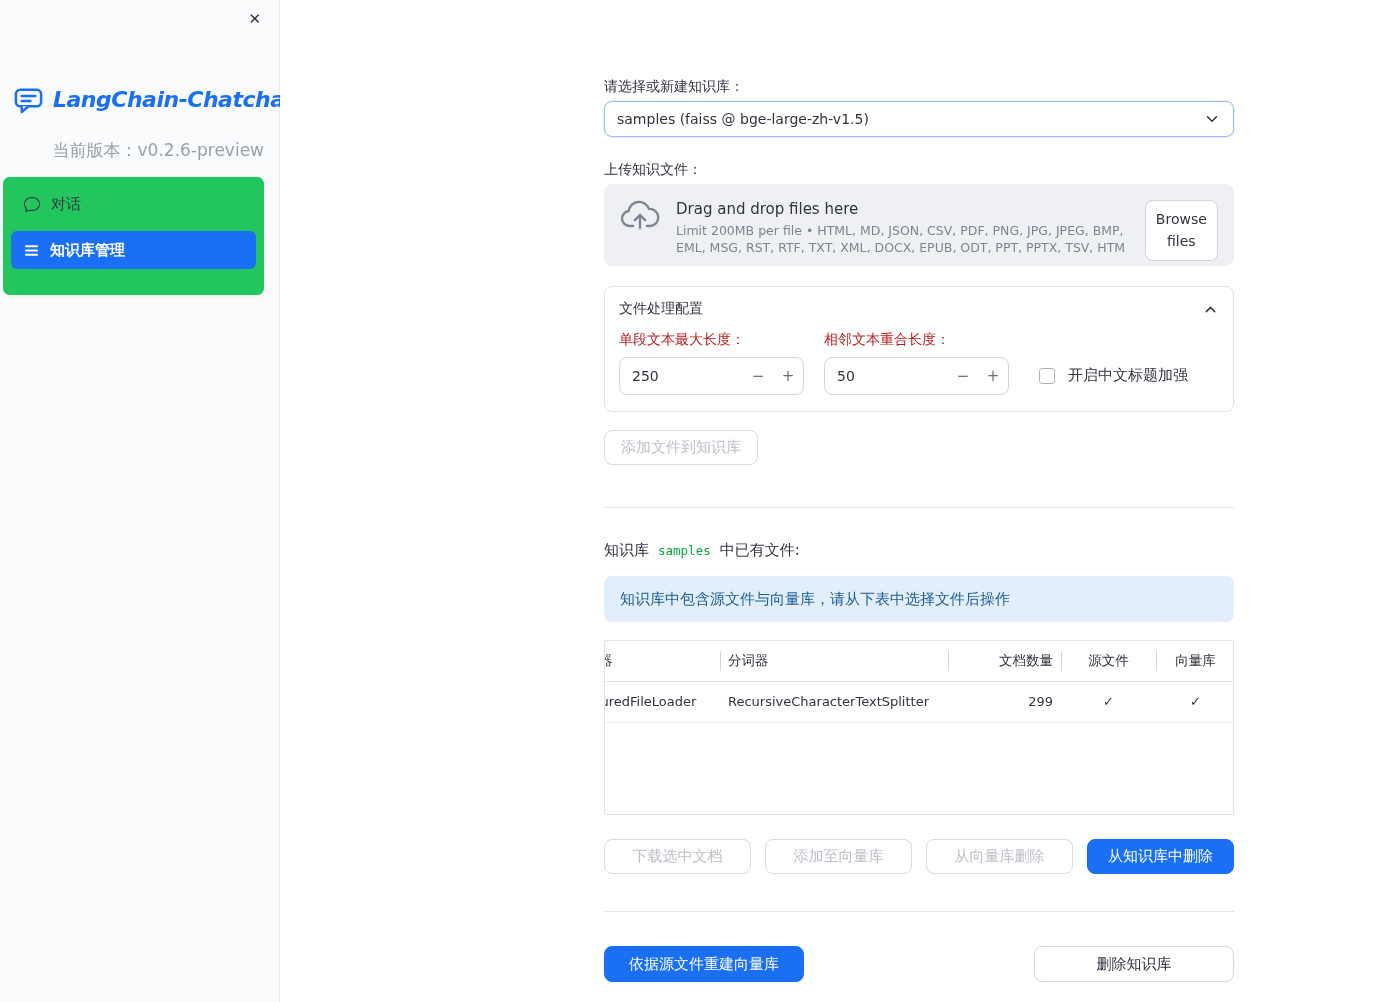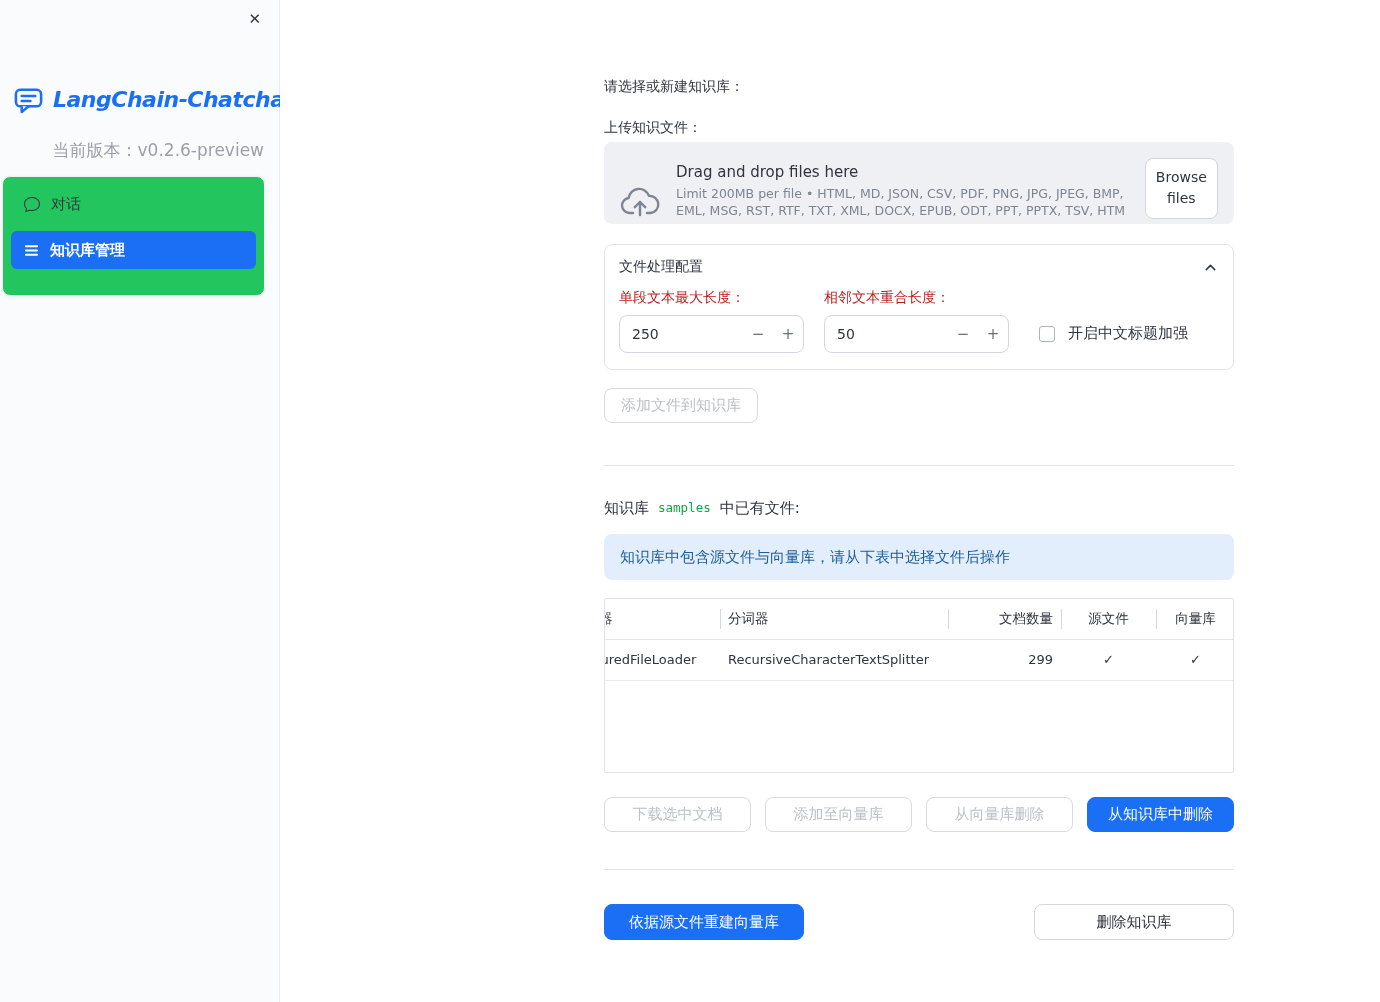--- a/index.html
+++ b/index.html
@@ -29,22 +29,22 @@
   .content { width:630px; margin-left:324px; padding-top:78px; }
 
   .field-label { font-size:14px; color:#31333f; margin-bottom:6px; line-height:17px; }
 
   .selectbox { display:flex; align-items:center; height:36px; background:#ffffff;
     border:1px solid #9dbdf0; border-radius:8px; padding:0 12px; cursor:pointer;
     box-shadow:0 0 0 1px rgba(26,111,244,0.10); }
   .selectbox .sel-value { font-size:14px; color:#31333f; flex:1; }
 
   .upload-label { margin-top:24px; }
-  .uploader { margin-top:6px; display:flex; align-items:flex-end; height:82px;
-    background:#eef0f4; border-radius:8px; padding:5px 16px; }
+  .uploader { margin-top:6px; display:flex; align-items:flex-start; height:82px;
+    background:#eef0f4; border-radius:8px; padding:16px 16px; }
   .up-texts { margin-left:16px; width:474px; }
   .up-title { font-size:15px; color:#31333f; margin-bottom:5px; }
   .up-limits { font-size:12.5px; color:#7d8492; line-height:1.32; }
   .browse-btn { margin-left:auto; width:74px; background:#ffffff; border:1px solid #d2d5db;
     border-radius:8px; padding:8px 6px; font-size:14px; color:#31333f; text-align:center;
     cursor:pointer; line-height:1.55; font-family:inherit; }
 
   .expander { margin-top:20px; background:#ffffff; border:1px solid #e3e4e8;
     border-radius:8px; padding:10px 14px 16px 14px; }
   .exp-head { display:flex; align-items:center; height:24px; cursor:pointer; }
@@ -67,21 +67,21 @@
     background:#ffffff; color:#31333f; padding:0 16px; font-family:inherit; white-space:nowrap; }
   .btn.disabled { color:#bcc0c7; border-color:#d8dade; cursor:default; }
   .btn.primary { background:#1a6ff4; border-color:#1a6ff4; color:#ffffff; }
 
   .add-btn { margin-top:18px; }
 
   hr.divider { border:none; height:1px; background:#e4e5e9; }
   .hr1 { margin-top:42px; }
   .hr2 { margin-top:37px; }
 
-  .kb-line { margin-top:33px; font-size:15px; color:#31333f; display:flex; align-items:flex-start; gap:7px; }
+  .kb-line { margin-top:33px; font-size:15px; color:#31333f; display:flex; align-items:center; gap:7px; }
   .kb-code { font-family:"DejaVu Sans Mono","Liberation Mono",monospace; font-size:12.5px;
     color:#09ab3b; background:transparent; padding:1px 2px; }
 
   .info-banner { margin-top:16px; height:46px; background:#e2eefb; border-radius:8px;
     display:flex; align-items:center; padding:0 16px; font-size:15px; color:#1c5d99; }
 
   .tbl-viewport { margin-top:18px; height:175px; background:#ffffff;
     border:1px solid #e1e3e7; overflow:hidden; border-radius:2px; }
   table.grid { border-collapse:collapse; table-layout:fixed; width:698px; margin-left:-68px;
     font-size:13px; color:#31333f; }
@@ -144,20 +144,28 @@
         <span>知识库管理</span>
       </div>
     </nav>
   </aside>
 
   <main class="main">
     <div class="content">
 
       <div class="field-label">请选择或新建知识库：</div>
 
+      <div class="selectbox">
+        <span class="sel-value">samples (faiss @ bge-large-zh-v1.5)</span>
+        <span style="display:flex;">
+          <svg width="18" height="18" viewBox="0 0 24 24" fill="none" stroke="#31333f" stroke-width="2" stroke-linecap="round" stroke-linejoin="round">
+              <path d="M6 9l6 6 6-6"></path>
+            </svg>
+        </span>
+      </div>
 
       <div class="field-label upload-label">上传知识文件：</div>
 
       <div class="uploader">
         <span style="display:flex;">
           <svg width="40" height="32" viewBox="0 0 40 32" fill="none" stroke="#7d8492" stroke-width="2.4" stroke-linecap="round" stroke-linejoin="round">
             <path d="M13 26 H9.5 A7.5 7.5 0 0 1 8.6 11.06 A10.5 10.5 0 0 1 28.9 8.9 A8.5 8.5 0 0 1 30.5 26 H27"></path>
             <path d="M20 28 V15"></path>
             <path d="M14.8 20.2 20 15 l5.2 5.2"></path>
           </svg>

